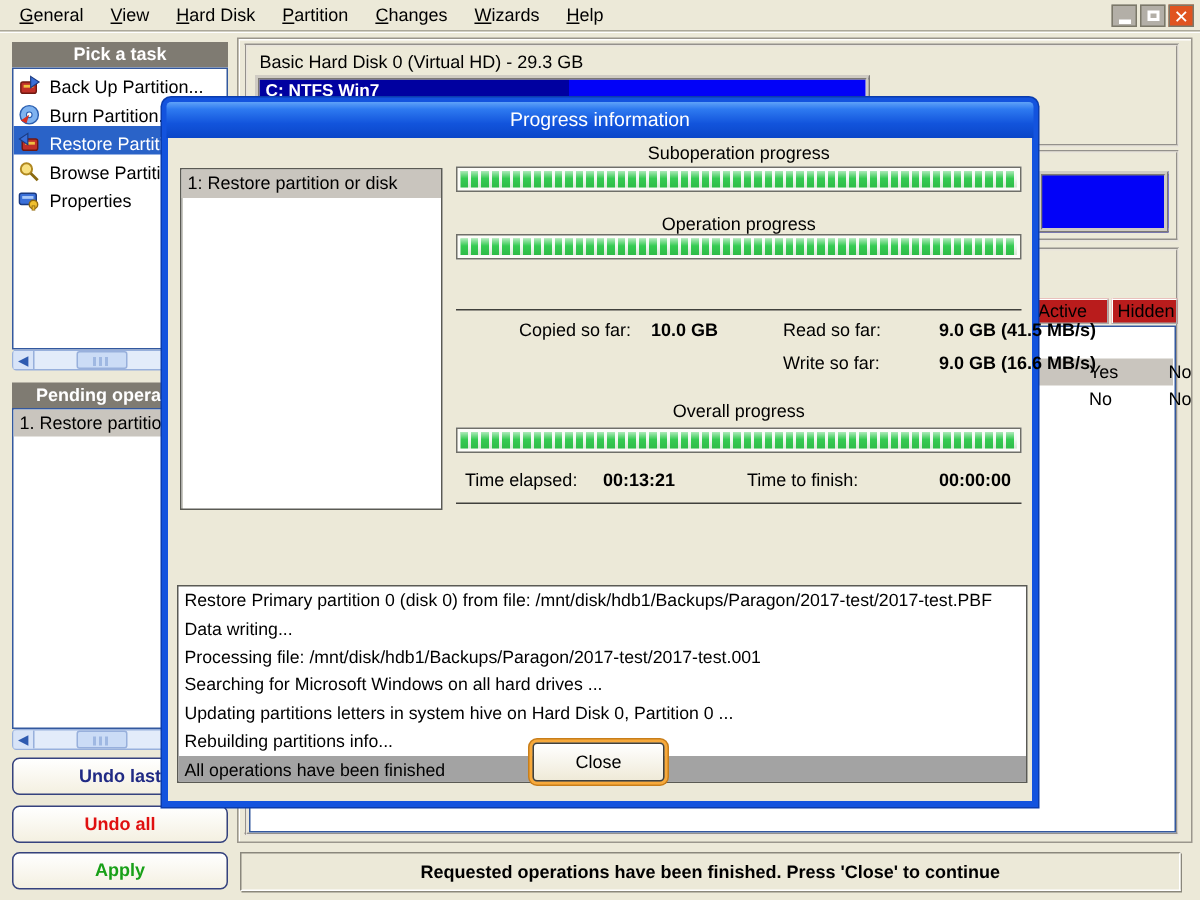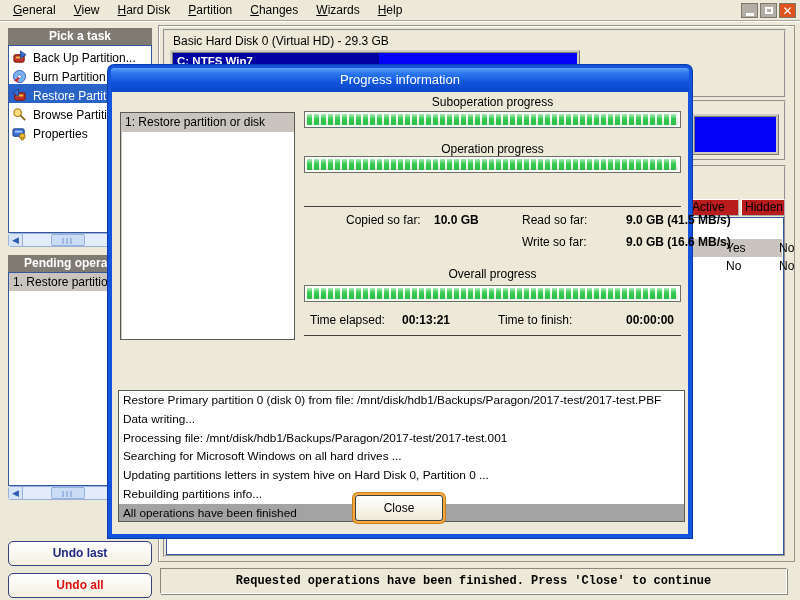--- a/index.html
+++ b/index.html
@@ -43,42 +43,42 @@
   .hs-arrow { position:absolute; left:0; top:0; width:14px; height:12px;
               background:#D8E4F8; border-right:1px solid #98B0DC;
               color:#2F5BB0; font-size:9px; line-height:12px; text-align:center; }
   .hs-thumb { position:absolute; left:42px; top:0; width:34px; height:12px;
               background:#CBDCF6; border:1px solid #98B0DC; border-radius:2px; }
   .hs-thumb::after { content:""; position:absolute; left:10px; top:3px; width:12px; height:6px;
               background:repeating-linear-gradient(90deg,#9FB8E2 0 2px,transparent 2px 4px); }
 
   .side-btn { left:8px; width:144px; height:25px; background:linear-gradient(180deg,#FFFFFF,#F4F0E1);
               border:1px solid #35427E; border-radius:5px; font-weight:bold;
-              text-align:center; line-height:23px; cursor:default;margin-top:36px; }
+              text-align:center; line-height:23px; cursor:default; }
 
   
   #main-panel { left:158px; top:25px; width:637px; height:537px;
                 border:1px solid #9A968C; box-shadow:inset 1px 1px 0 #fff; background:#ECE9D8; }
   .group { position:absolute; border:2px groove #E8E4DC; }
   .group-label { position:absolute; left:8px; top:3px; white-space:nowrap; }
   .part-frame { position:absolute; border:3px ridge #CFCBC3; background:#0202F8; }
   .part-label { position:absolute; left:4px; top:2px; color:#fff; font-weight:bold;
                 font-size:11.5px; white-space:nowrap; }
 
   .tbl-hdr { position:absolute; height:17px; background:#b91c1c;
              border:1px outset #fff; padding-left:3px; line-height:15px; overflow:hidden; }
   .tbl-body { position:absolute; background:#fff; border:1px solid #33589E; }
   .tbl-row { position:absolute; left:1px; right:1px; height:18px; }
   .tbl-row.sel { background:#C9C5BE; }
   .tbl-cell { position:absolute; line-height:18px; white-space:nowrap;padding-left:32px; }
 
   
   #statusbar { left:160px; top:568px; width:627px; height:26px; background:#ECE9D8;
                border:1px solid; border-color:#8A877C #fff #fff #8A877C;
-               box-shadow:1px 1px 0 #8A877C; font-weight:bold; text-align:center; line-height:24px;font-family:Liberation Mono, monospace; }
+               box-shadow:1px 1px 0 #8A877C; font-weight:bold; text-align:center; line-height:24px; }
 
   
   #dialog { left:108px; top:65px; width:584px; height:473px;
             border:4px solid #1353DE; border-radius:6px 6px 0 0;
             box-shadow:0 0 0 1px #0A3Cae; background:#ECE9D8; z-index:10; }
   #dlg-title { height:24px; margin:-1px -1px 0 -1px;
                background:linear-gradient(180deg,#5FA2F8 0%,#2E7AF0 20%,#1254DC 60%,#0A46C8 100%);
                color:#fff; font-weight:normal; font-size:13px; text-align:center; line-height:24px;
                border-radius:3px 3px 0 0; }
   #dlg-client { position:relative; width:100%; height:441px; }

